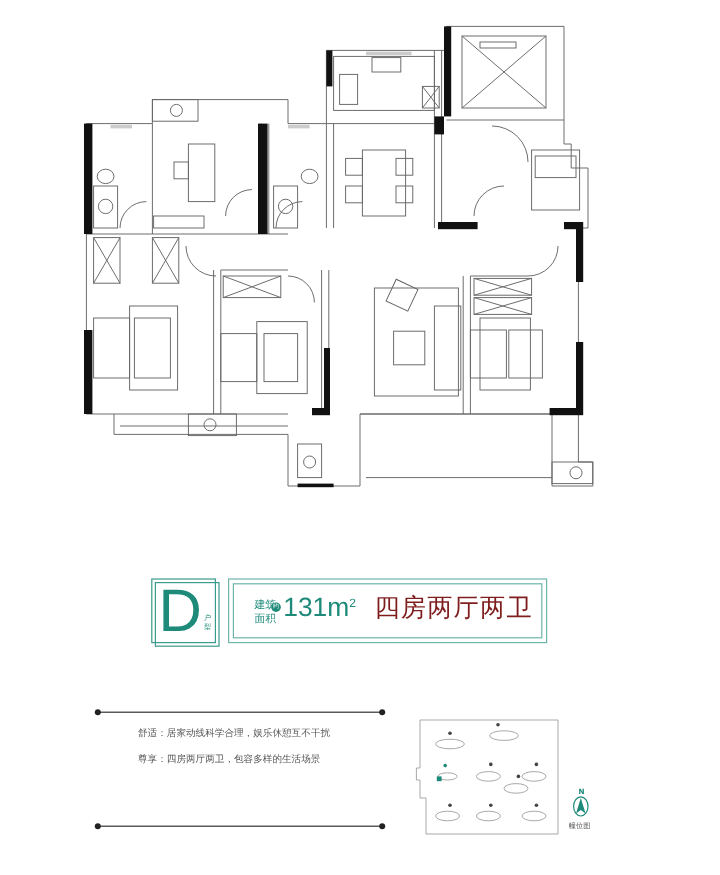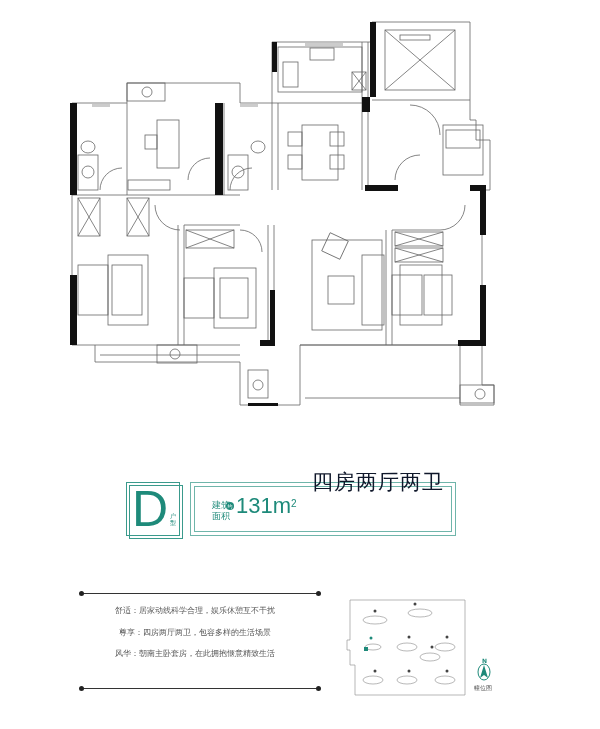--- a/index.html
+++ b/index.html
@@ -10,26 +10,26 @@
   .type-box-outer { position:absolute; left:126px; top:482px; width:52px; height:52px; border:1px solid #3a9a8c; }
   .type-box-outer2 { position:absolute; left:129px; top:485px; width:52px; height:52px; border:1px solid #3a9a8c; }
   .type-letter { position:absolute; left:132px; top:479px; font-family:"Liberation Sans", sans-serif; font-size:50px; color:#1e8a7a; line-height:60px; }
   .type-suffix { position:absolute; left:170px; top:512px; font-size:6px; color:#1e8a7a; line-height:7px; width:6px; }
   .info-box-outer { position:absolute; left:190px; top:482px; width:264px; height:52px; border:1px solid #6fb5aa; }
   .info-box-inner { position:absolute; left:194px; top:486px; width:256px; height:44px; border:1px solid #6fb5aa; }
   .area-label { position:absolute; left:212px; top:500px; font-size:9px; color:#1e8a7a; line-height:11px; }
   .area-dot { position:absolute; left:226px; top:502px; width:8px; height:8px; border-radius:50%; background:#1e8a7a; color:#fff; font-size:5px; text-align:center; line-height:8px; }
   .area-val { position:absolute; left:236px; top:493px; font-family:Liberation Sans, sans-serif; font-size:22px; color:#1e8a7a; line-height:26px; }
   .area-val sup { font-size:10px; vertical-align:top; position:relative; top:-2px; }
-  .layout-name { position:absolute; left:312px; top:469px; font-size:21px; color:#0f172a; line-height:26px; letter-spacing:1px; }
+  .layout-name { position:absolute; left:312px; top:493px; font-size:21px; color:#7f1d1d; line-height:26px; letter-spacing:1px; }
   
   .feat-line { position:absolute; left:82px; width:236px; height:1px; background:#333; }
   .feat-dot { position:absolute; width:5px; height:5px; border-radius:50%; background:#222; }
   .feat-list { position:absolute; left:115px; top:600px; }
-  .feat-item { font-size:8px; color:#555; line-height:21.5px; white-space:nowrap;text-align:center; }
+  .feat-item { font-size:8px; color:#555; line-height:21.5px; white-space:nowrap; }
   .locator { position:absolute; left:345px; top:595px; }
   .locator-label { position:absolute; left:474px; top:684px; font-size:6px; color:#555; }
   .north-n { position:absolute; left:482px; top:657px; font-size:6px; color:#1e8a7a; font-weight:bold; }
 </style>
 </head>
 <body>
 
 <svg id="plan" viewBox="0 0 600 420" xmlns="http://www.w3.org/2000/svg">
   <g fill="none" stroke="#666" stroke-width="0.8">
 
@@ -177,21 +177,20 @@
 <div class="area-dot">约</div>
 <div class="area-val"><span>131</span><span>m</span><sup>2</sup></div>
 <div class="layout-name">四房两厅两卫</div>
 
 <div class="feat-line" style="top:593px;"></div>
 <div class="feat-dot" style="left:79px;top:591px;"></div>
 <div class="feat-dot" style="left:316px;top:591px;"></div>
 <div class="feat-list">
   <div class="feat-item"><span>舒适</span><span>：</span><span>居家动线科学合理，娱乐休憩互不干扰</span></div>
   <div class="feat-item"><span>尊享</span><span>：</span><span>四房两厅两卫，包容多样的生活场景</span></div>
-  <div class="feat-item"><span>风华</span><span>：</span><span>朝南主卧套房，在此拥抱惬意精致生活</span></div>
 </div>
 <div class="feat-line" style="top:688px;"></div>
 <div class="feat-dot" style="left:79px;top:686px;"></div>
 <div class="feat-dot" style="left:316px;top:686px;"></div>
 
 <svg class="locator" width="130" height="110" viewBox="0 0 130 110">
   <g fill="none" stroke="#999" stroke-width="0.7">
     <polyline points="5,5 120,5 120,100 10,100 10,70 5,70 5,55 2,55 2,45 5,45 5,5"></polyline>
     <g id="bldg">
       <ellipse cx="30" cy="25" rx="12" ry="4"></ellipse>

